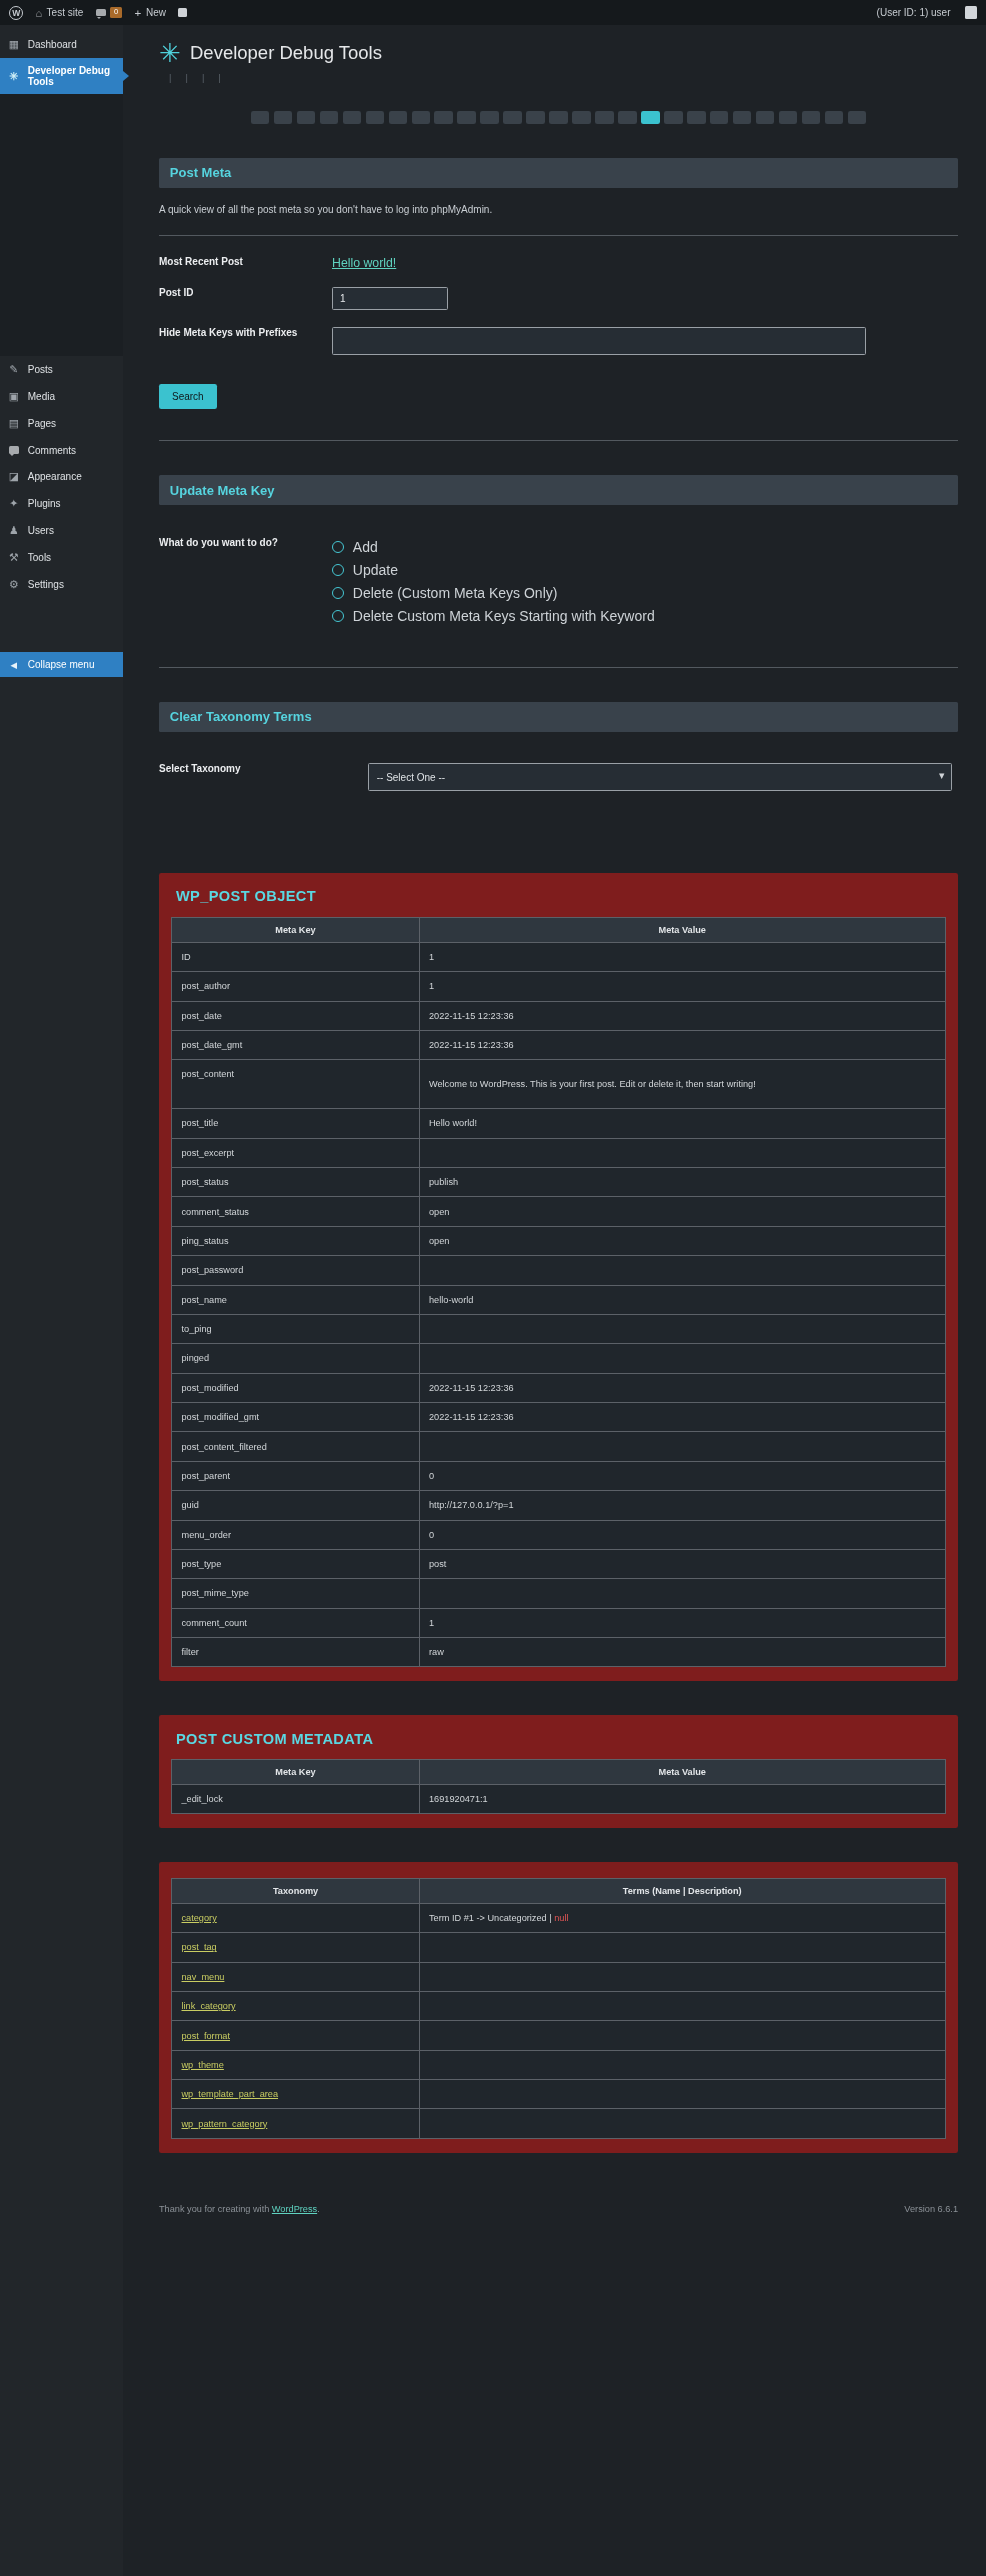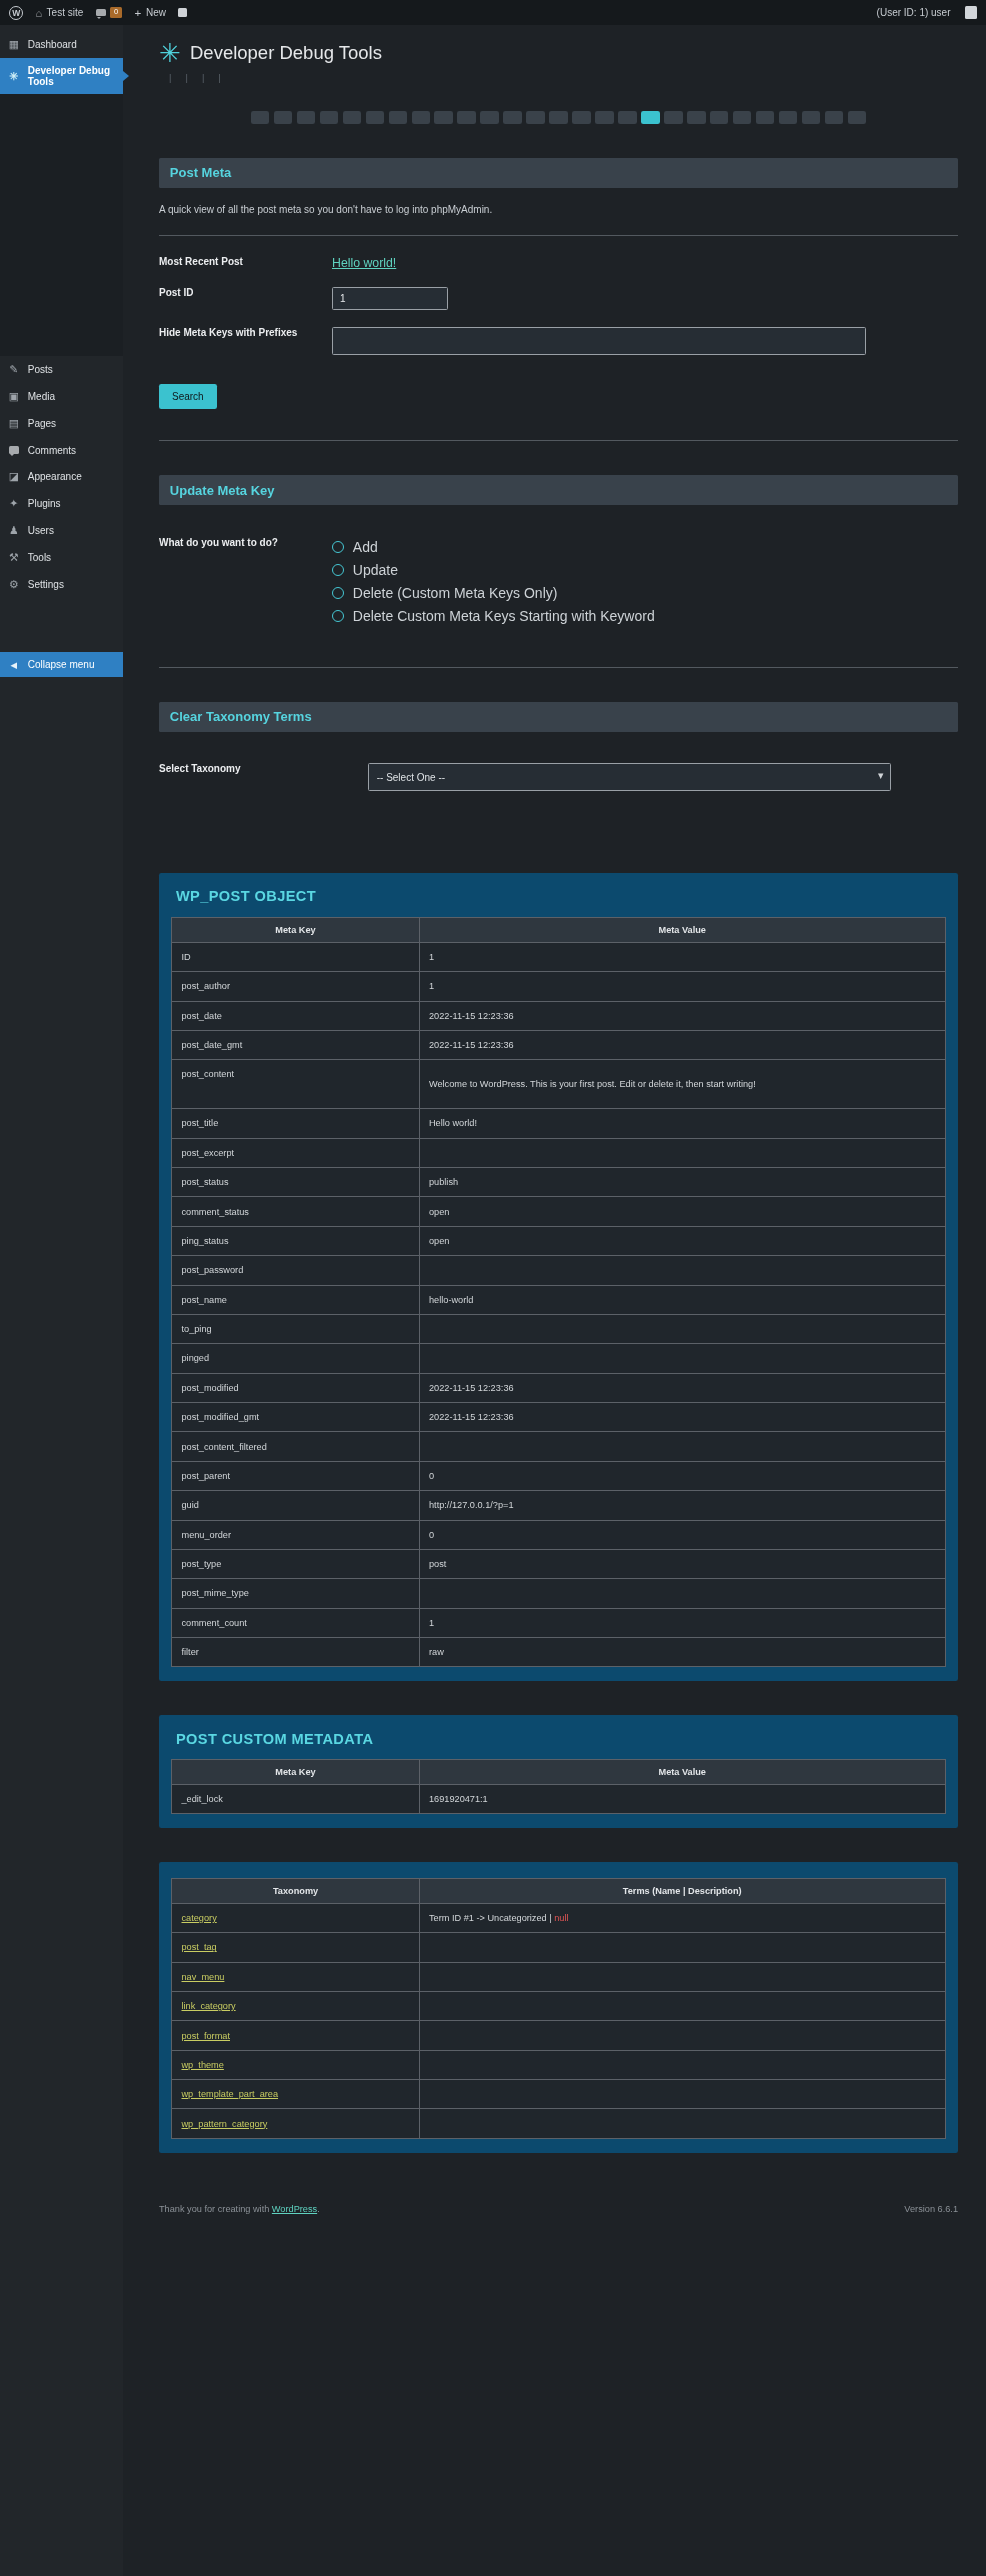--- a/index.html
+++ b/index.html
@@ -92,30 +92,30 @@
   }
 
   .radio-list { display:flex; flex-direction:column; gap:7px; padding-top:1.5px; }
   .radio-row { display:flex; align-items:center; cursor:pointer; }
   .radio-circle {
     width:12.3px; height:12.3px; border:1.5px solid #45c8d4; border-radius:50%;
     margin-right:8.5px; background:transparent; flex-shrink:0;
   }
   .radio-label { font-size:14px; color:#ced3d7; }
 
-  .select-wrap { position:relative; width:523px; }
+  .select-wrap { position:relative; width:584px; }
   .select {
     width:100%; height:28px; appearance:none; -webkit-appearance:none;
     background:#262d34; color:#dfe3e6; border:0.8px solid #9aa0a6;
     padding:5.4px 21.6px 5.4px 7.7px; font-size:10px; font-family:inherit; border-radius:1.5px;
   }
   .select-arrow { position:absolute; right:7.7px; top:6.2px; color:#cfd3d7; font-size:10.8px; pointer-events:none; }
 
   
-  .panel { background:#0c4a6e; border-radius:2.3px; padding:15.4px 12.3px 14px; margin-top:34px; }
+  .panel { background:#7f1d1d; border-radius:2.3px; padding:15.4px 12.3px 14px; margin-top:34px; }
   .panel.first { margin-top:82px; }
   .panel-title { color:#5ad7e2; font-size:14.6px; font-weight:bold; letter-spacing:0.4px; margin:0 4.6px 12.3px; }
   .data-table { width:100%; border-collapse:collapse; }
   .data-table th {
     background:#2f373f; border:0.8px solid #5c6168; color:#e2e5e8;
     font-size:9.2px; font-weight:bold; text-align:center; padding:7px 6.2px;
   }
   .data-table td {
     background:#20262c; border:0.8px solid #5c6168; color:#d3d7da;
     font-size:9.2px; padding:9.2px; vertical-align:middle;

